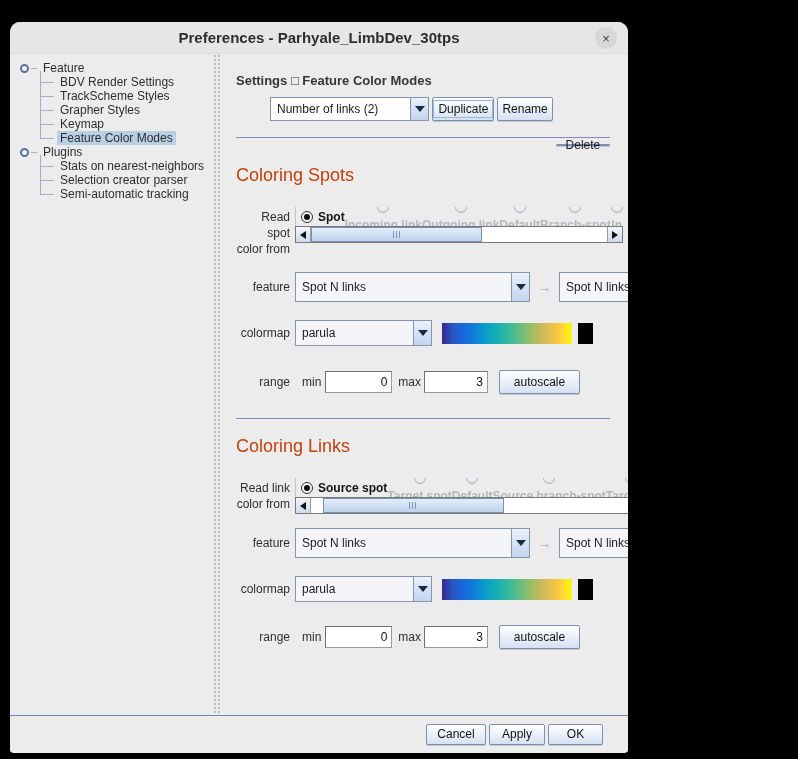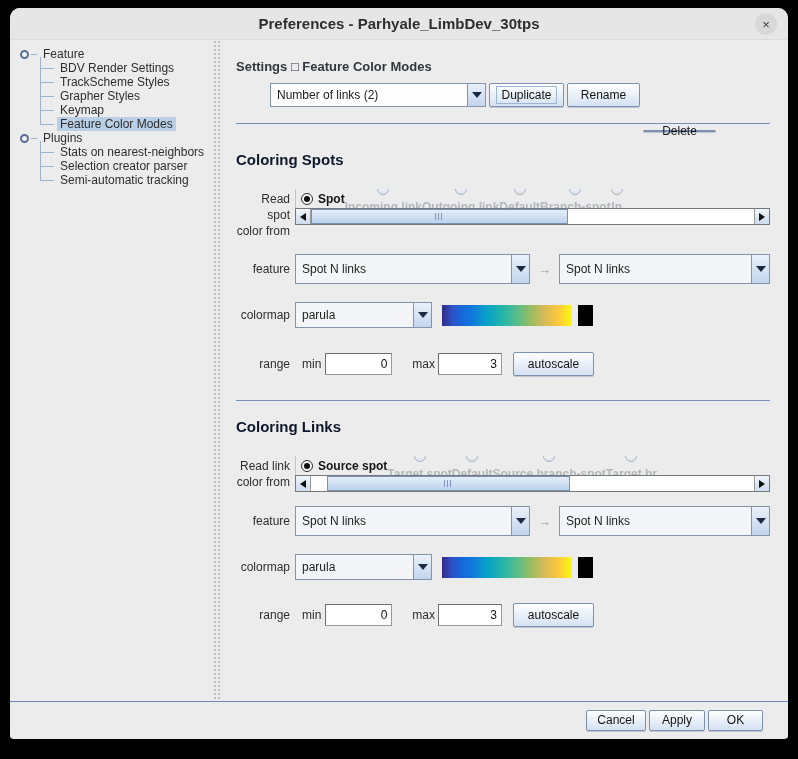--- a/index.html
+++ b/index.html
@@ -1,18 +1,18 @@
 <!DOCTYPE html>
 <html><head>
 <meta charset="utf-8">
 <style>
   * { margin:0; padding:0; box-sizing:border-box; }
   html,body { width:798px; height:759px; background:#000; font-family:"Liberation Sans", sans-serif; overflow:hidden; }
 
-  .window { position:absolute; left:10px; top:8px; width:778px; height:731px;
+  .window { position:absolute; left:10px; top:22px; width:618px; height:731px;
     background:#ececec; border-radius:10px 10px 4px 4px; overflow:hidden; }
 
   
   .titlebar { position:relative; height:32px; background:#e6e6e6; border-bottom:1px solid #dcdcdc;
     display:flex; align-items:center; justify-content:center; }
   .title { font-size:15px; font-weight:bold; color:#2e2e2e; }
   .closebtn { position:absolute; right:11px; top:5px; width:22px; height:22px; border-radius:50%;
     background:#d8d8d8; display:flex; align-items:center; justify-content:center;
     font-size:13px; color:#3c3c3c; cursor:default; }
 
@@ -50,21 +50,21 @@
     border-top:6px solid #1d2a45; }
   .tf { border:1px solid #9a9a9a; border-top-color:#6f6f6f; border-left-color:#6f6f6f; background:#fff;
     font-family:"Liberation Sans",sans-serif; font-size:12px; color:#111; text-align:right; padding:0 4px; height:22px; }
 
   
   .breadcrumb { margin-top:19px; font-size:13px; font-weight:bold; color:#33363c; }
   .toprow { margin-top:9px; margin-left:34px; display:flex; gap:3px; height:24px; }
   .topcombo { width:216px; background:#fdfdfd; }
   .btn-dup { width:75px; } .btn-ren { width:73px; } .btn-del { width:73px;margin-top:47px; }
   .sep { margin-top:16px; border-top:1px solid #7590bd; }
-  .sectionhead { font-size:15px; font-weight:bold; color:#0f172a; }
+  .sectionhead { font-size:18px; font-weight:normal; color:#c2410c; }
   .h-spots { margin-top:27px; }
   .row { display:grid; grid-template-columns:54px 1fr; column-gap:5px; align-items:center; }
   .rlabel { text-align:right; font-size:12px; color:#2e2e2e; }
   .readrow { margin-top:21px; align-items:start; }
   .readlabel { text-align:right; font-size:12px; color:#2e2e2e; line-height:16px; padding-top:2px; }
   .radioline { height:19px; display:flex; align-items:center; overflow:hidden; white-space:nowrap;
     border-left:1px solid #c4c4c4; padding-left:5px; }
   .radio { display:inline-flex; align-items:center; gap:5px; font-size:12px; font-weight:bold; flex:0 0 auto; }
   .radio.on { color:#141414; } .radio.off { color:#b3b6bc;flex-direction:column; }
   .rb { width:12px; height:12px; border-radius:50%; flex:0 0 auto; }
@@ -89,21 +89,21 @@
 
   .maprow { margin-top:18px; } .maprow .ctrl { display:flex; align-items:center; height:26px; }
   .combo-map { width:137px; height:26px; }
   .gradient { width:130px; height:21px; margin-left:10px;
     background:linear-gradient(90deg,#352a87 0%,#2b53c5 8%,#1668dd 16%,#0f7bdb 24%,#07a0c8 34%,#17aeb4 42%,#32b8a0 50%,#65bd83 60%,#9dbd5f 69%,#d1ba58 78%,#fdc640 89%,#f9fb0e 100%); }
   .nanswatch { width:15px; height:21px; margin-left:6px; background:#000; }
 
   .rangerow { margin-top:24px; } .rangerow .ctrl { display:flex; align-items:center; height:24px; }
   .minmaxlbl { font-size:12px; color:#2e2e2e; }
   .tf-min { width:67px; margin-left:4px; } .tf-max { width:64px; margin-left:3px; }
-  .lbl-min { margin-left:7px; } .lbl-max { margin-left:20px; }
+  .lbl-min { margin-left:7px; } .lbl-max { margin-left:6px; }
   .btn-auto { width:81px; height:24px; margin-left:11px; }
 
   .sep2 { margin-top:24px; }
   .linkshead { margin-top:17px; display:flex; justify-content:space-between; }
   .btn-copy { width:148px; height:24px; }
   .readrow2 { margin-top:21px; }
   .featrow2 { margin-top:14px; } .maprow2 { margin-top:18px; } .rangerow2 { margin-top:23px; }
 
   
   .footer { height:37px; border-top:1px solid #7088b8; display:flex; align-items:center;

